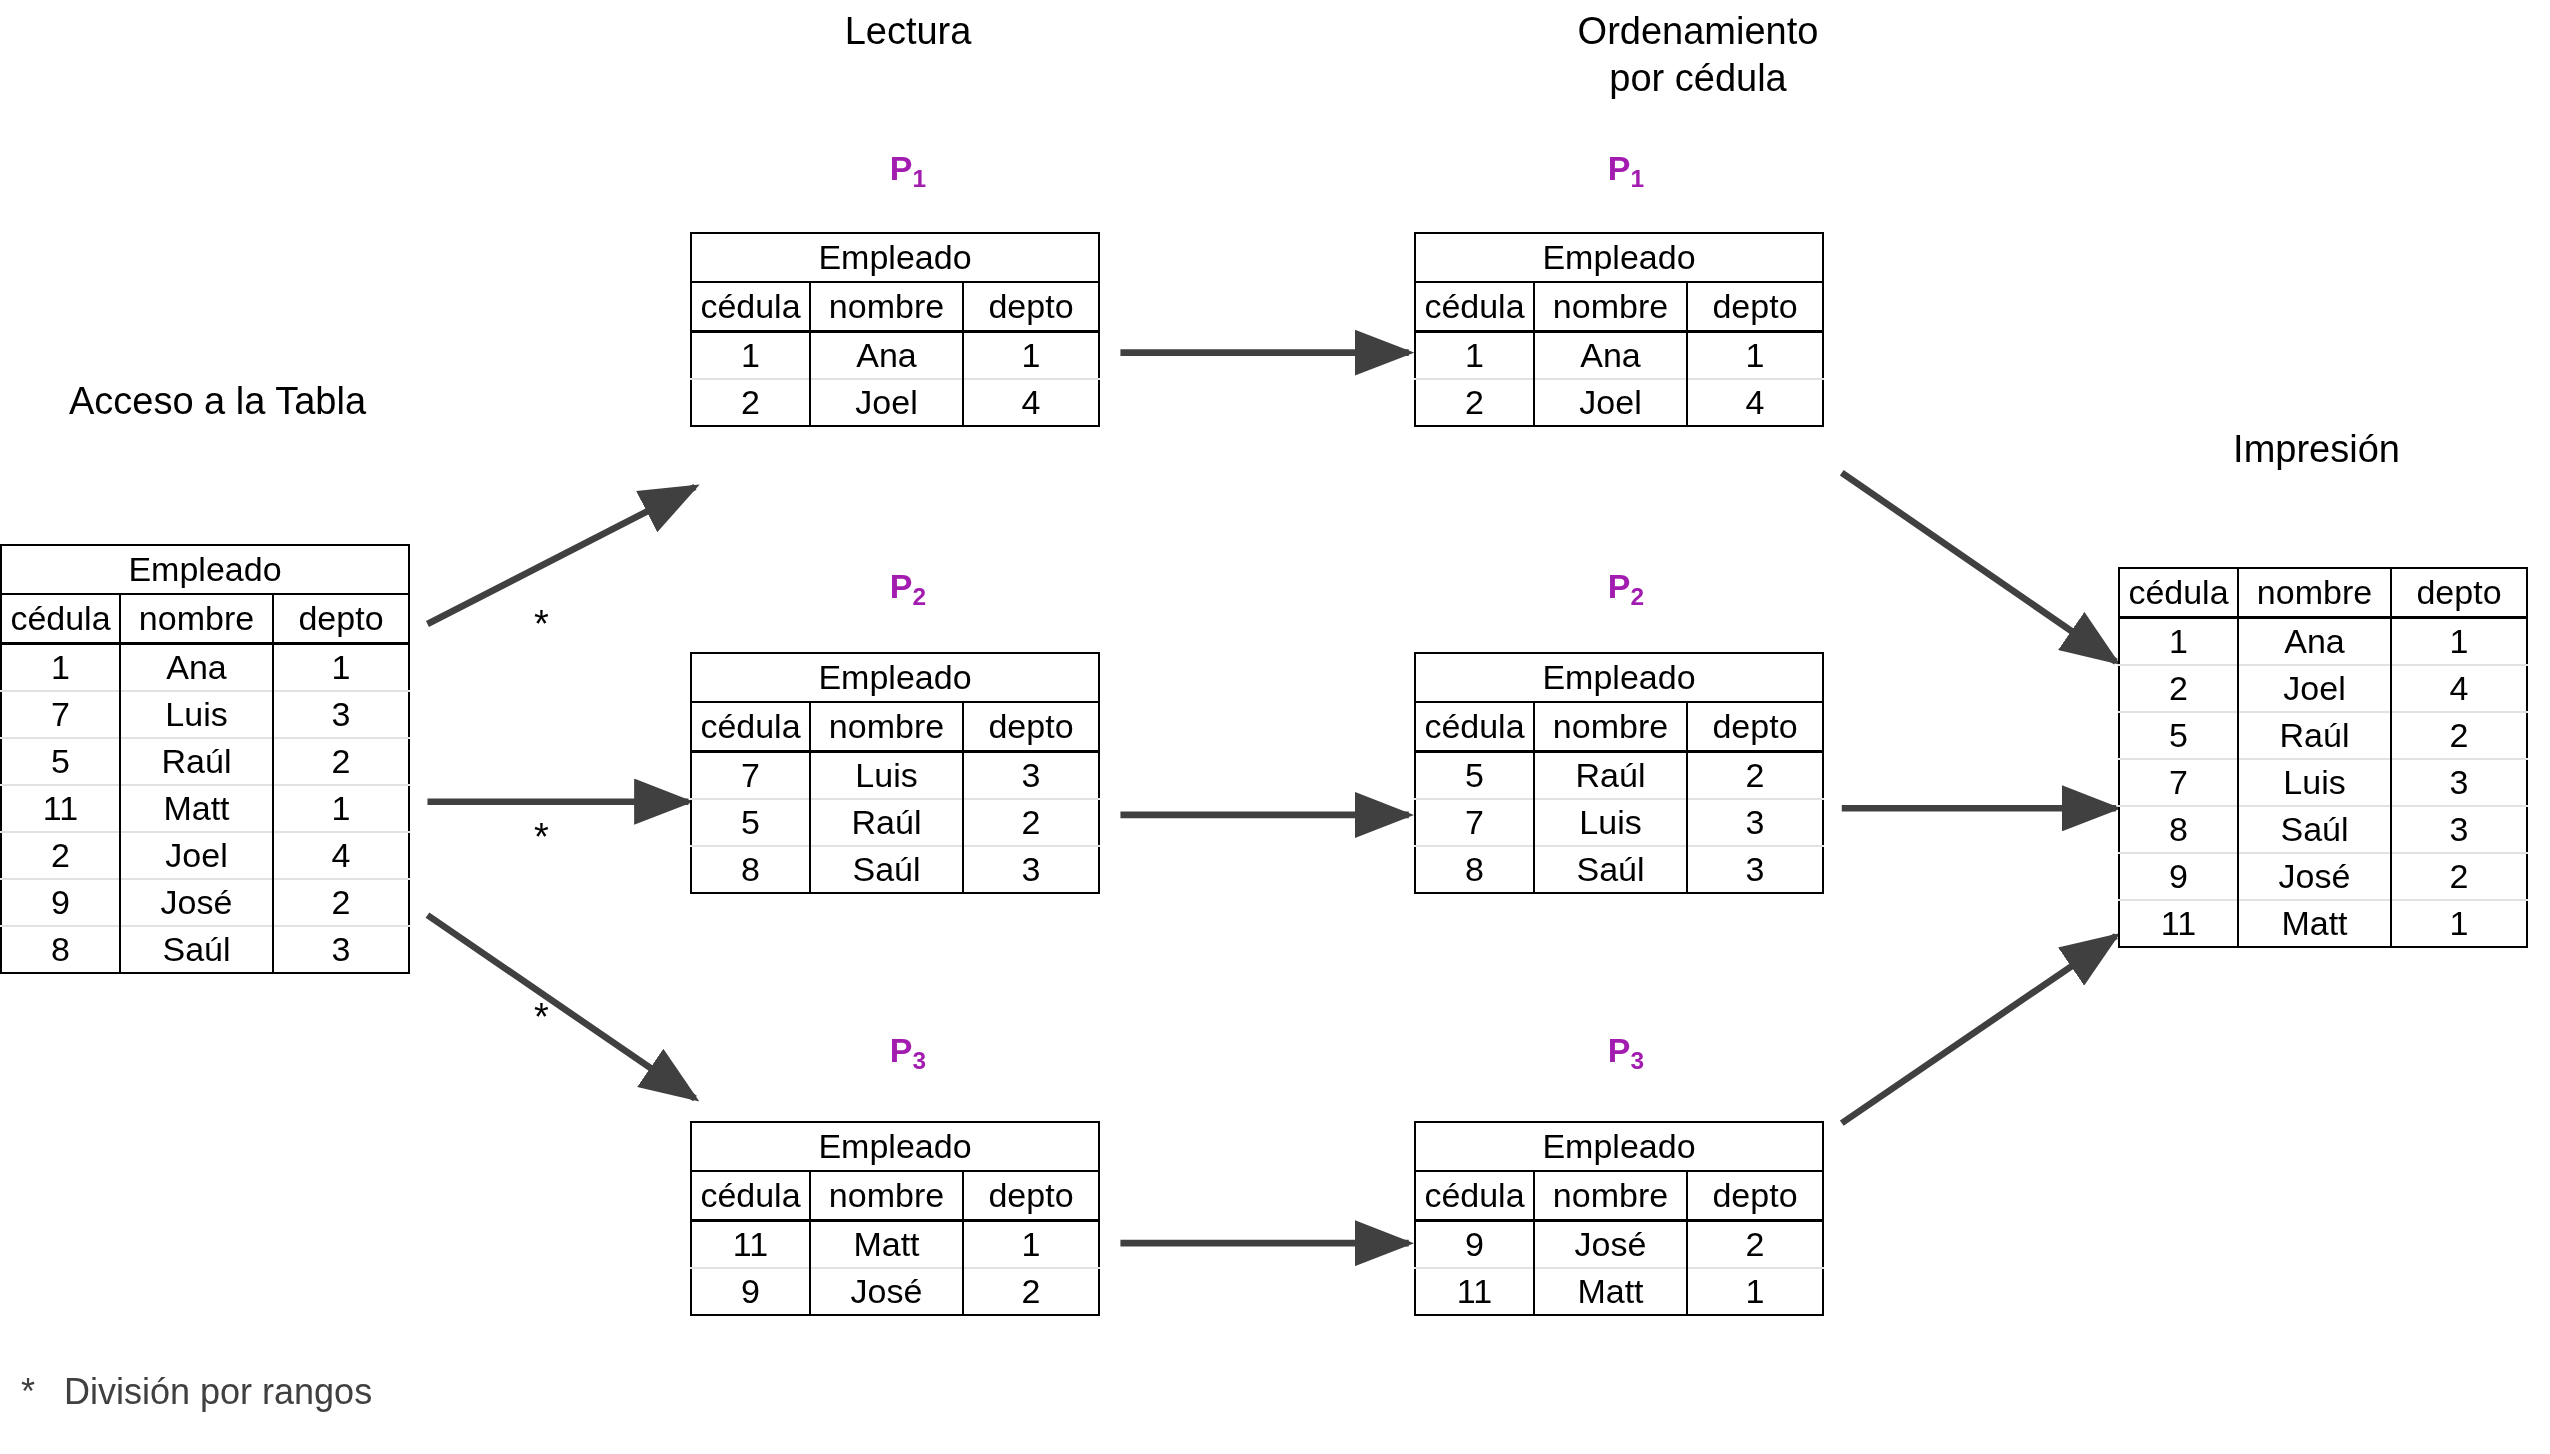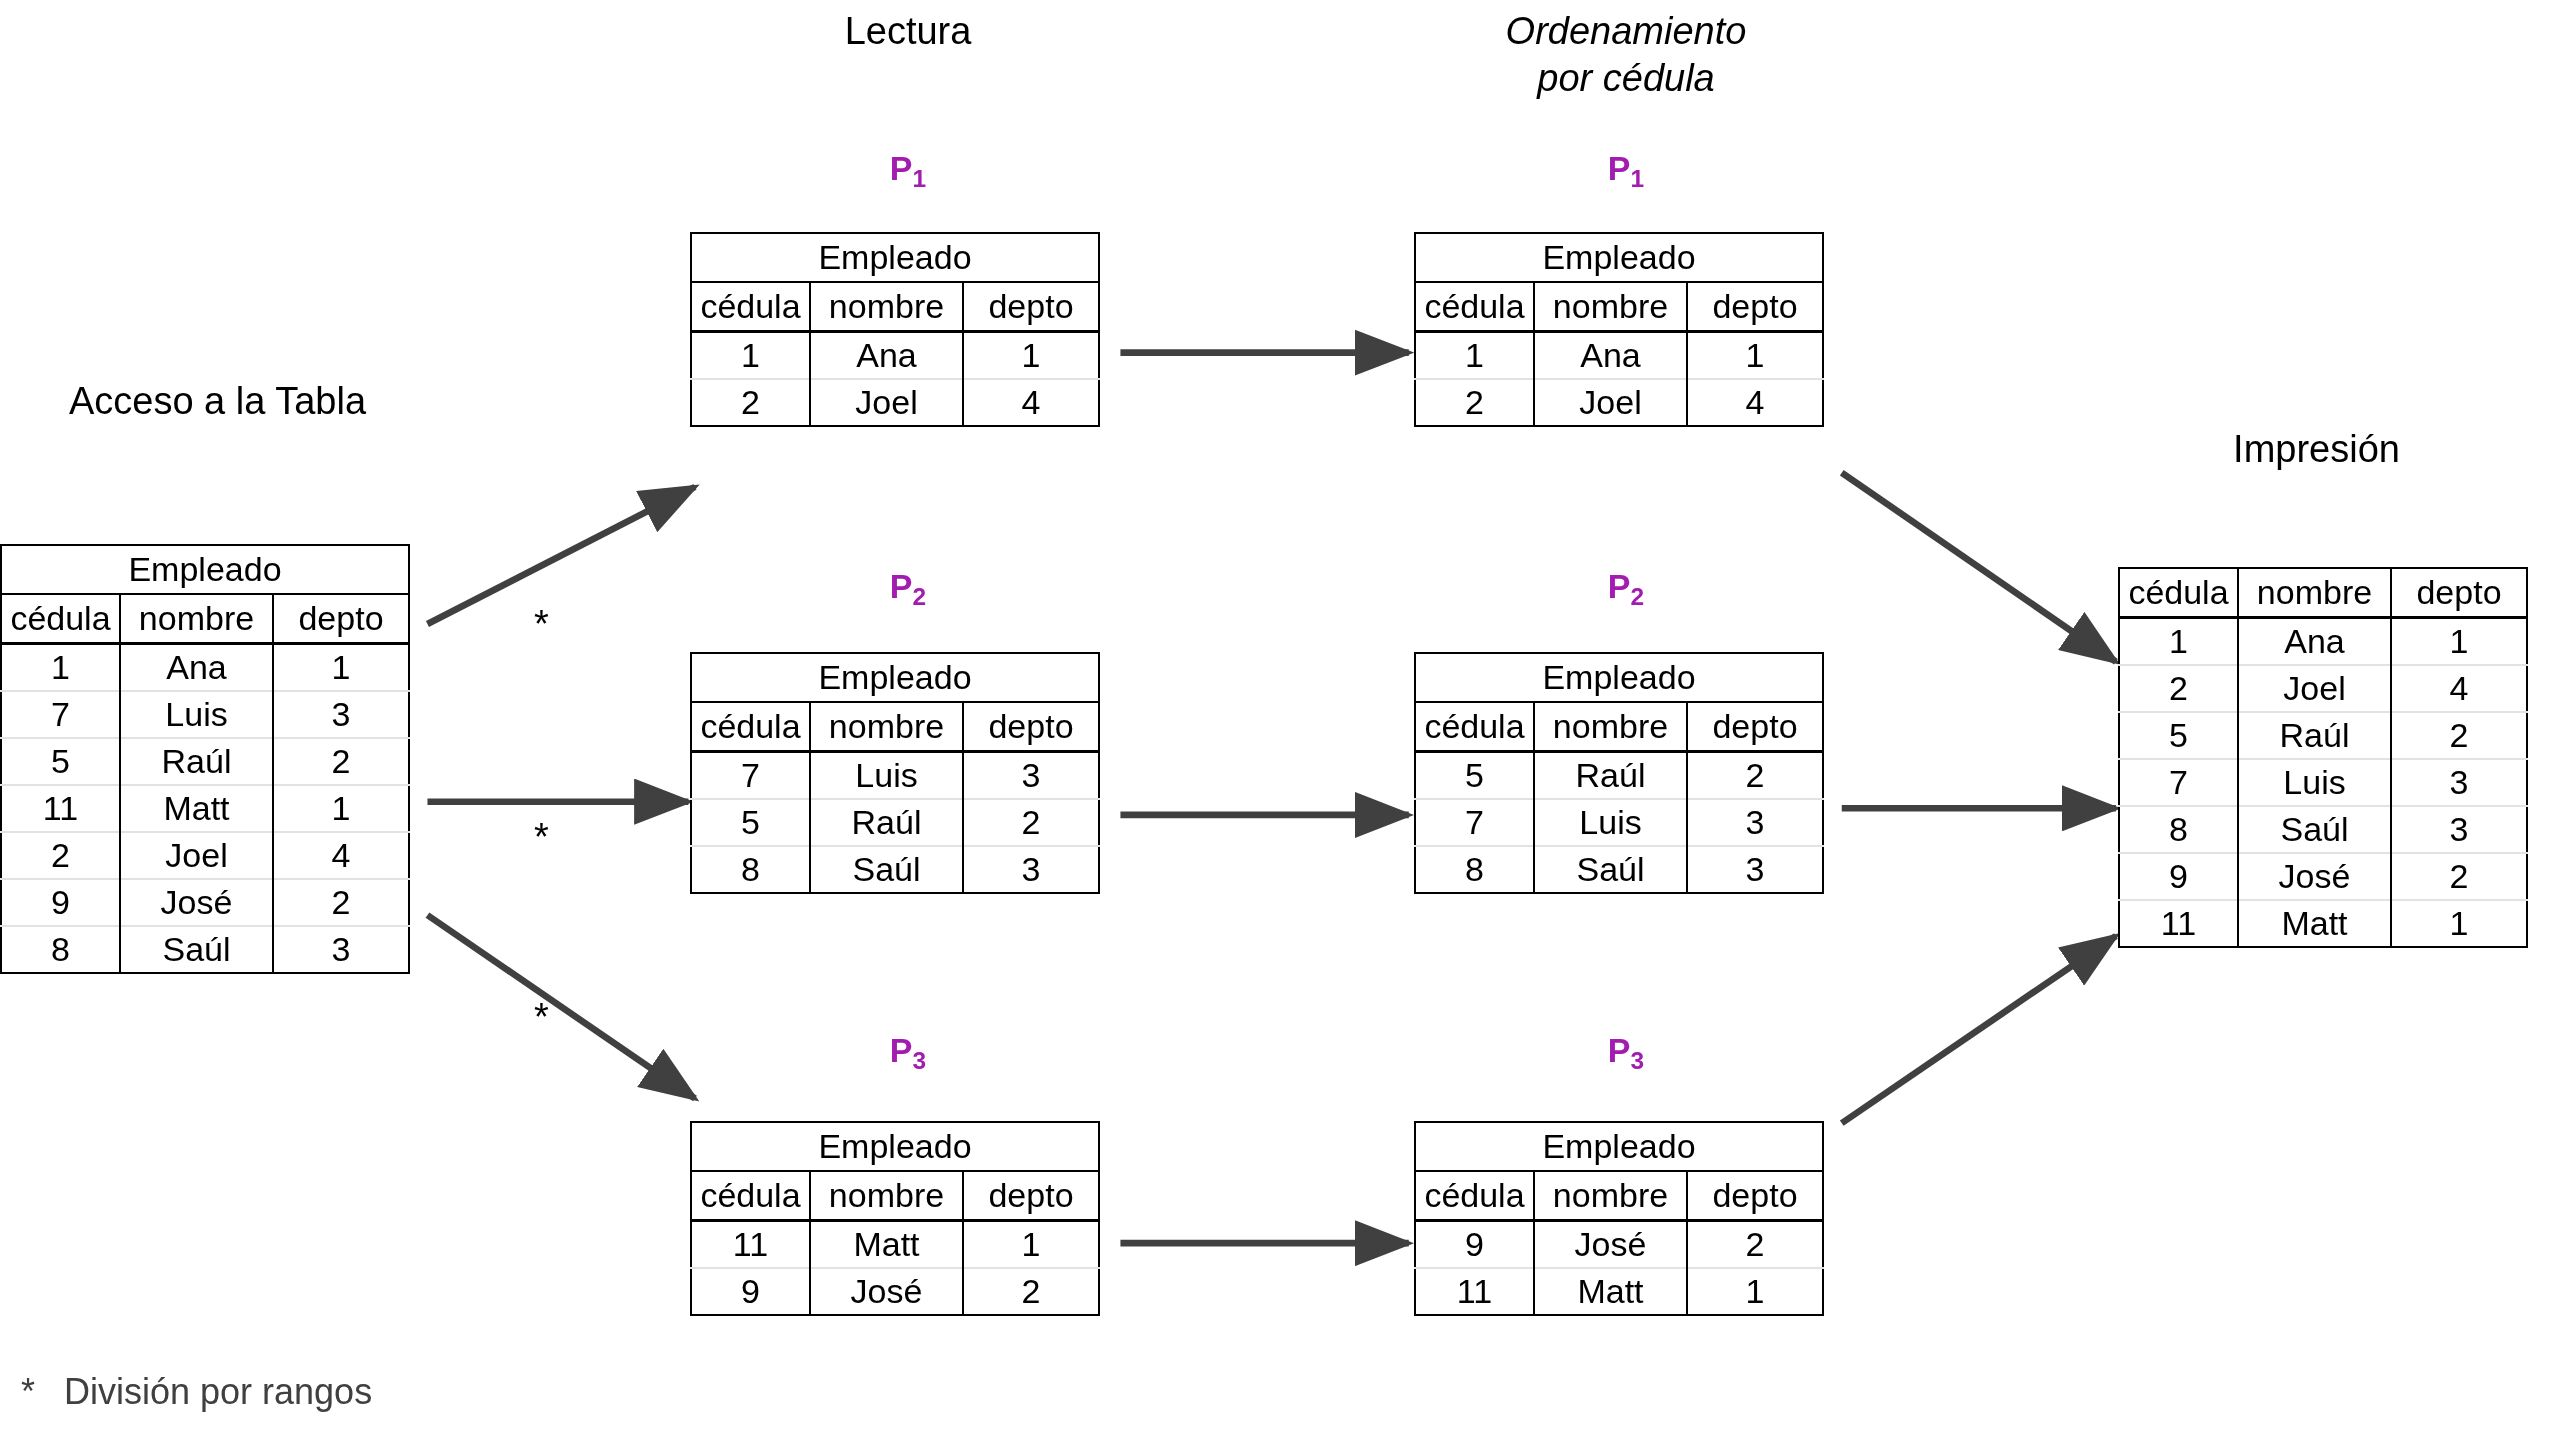--- a/index.html
+++ b/index.html
@@ -100,21 +100,21 @@
     <line x1="1185" y1="862" x2="1490" y2="862" stroke="#404040" stroke-width="7" marker-end="url(#ah)"></line>
     <line x1="1185" y1="1315" x2="1490" y2="1315" stroke="#404040" stroke-width="7" marker-end="url(#ah)"></line>
 
     <line x1="1948" y1="500" x2="2238" y2="700" stroke="#404040" stroke-width="7" marker-end="url(#ah)"></line>
     <line x1="1948" y1="855" x2="2238" y2="855" stroke="#404040" stroke-width="7" marker-end="url(#ah)"></line>
     <line x1="1948" y1="1188" x2="2238" y2="990" stroke="#404040" stroke-width="7" marker-end="url(#ah)"></line>
   </svg>
 
   <div class="node heading" style="left:719px;top:7.6px;width:378px;">Lectura</div>
 
-  <div class="node heading" style="left:1437px;top:7.6px;width:378px;font-style:italic;">Ordenamiento
+  <div class="node heading" style="left:1509px;top:7.6px;width:378px;">Ordenamiento
 por cédula</div>
 
   <div class="node heading" style="left:2118px;top:426px;width:397px;">Impresión</div>
 
   <div class="node heading" style="left:19px;top:378px;width:397px;">Acceso a la Tabla</div>
 
   <div class="node plabel" style="left:719px;top:149px;width:378px;">
     <span>P</span><sub>1</sub>
   </div>
   <div class="node plabel" style="left:1437px;top:149px;width:378px;">

